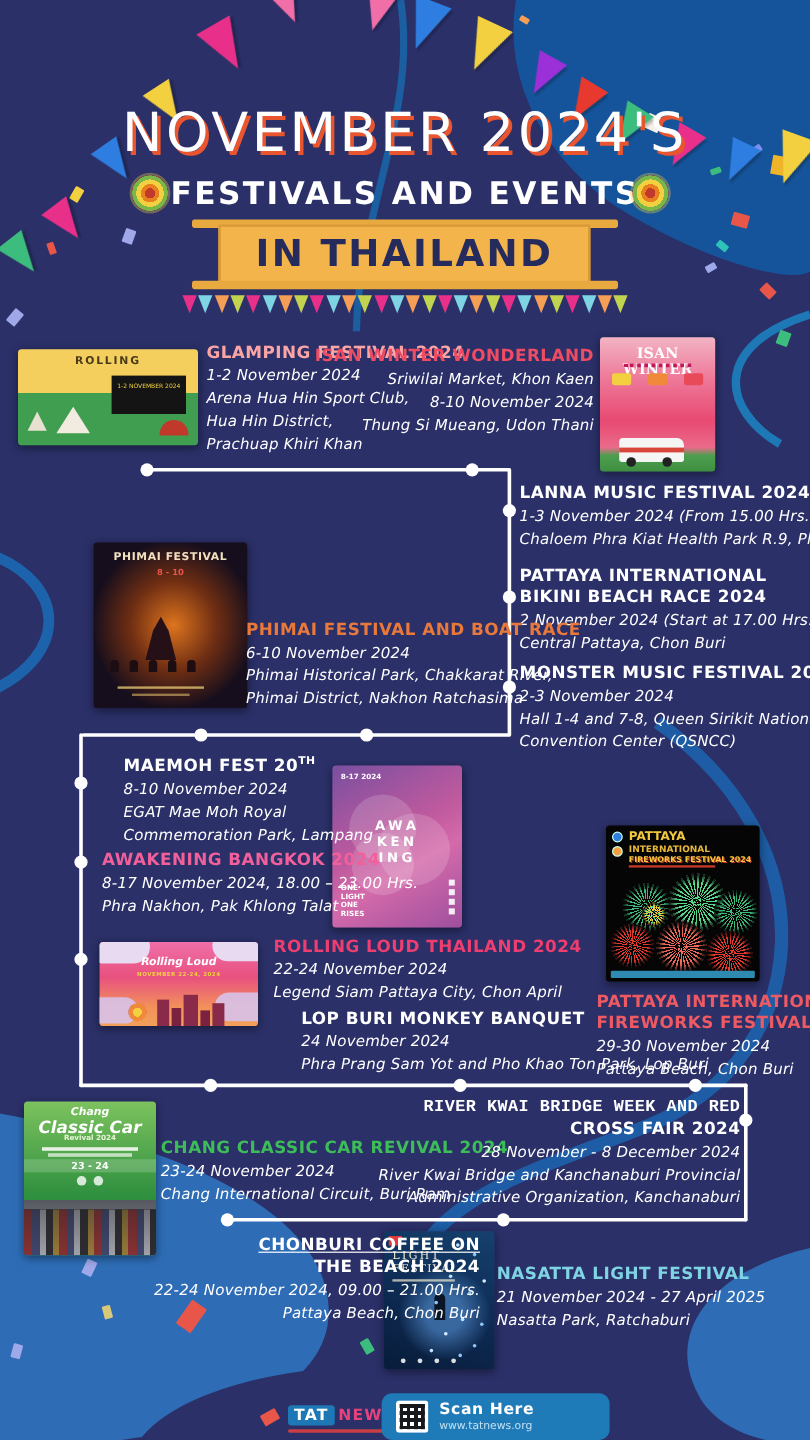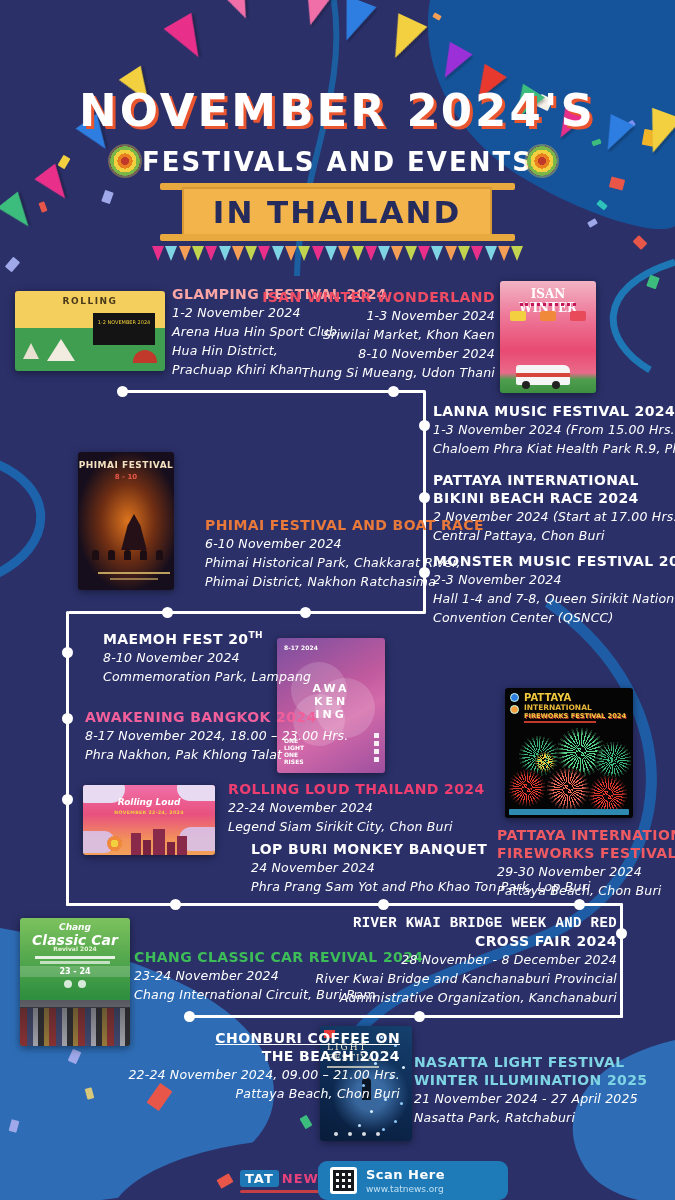--- a/index.html
+++ b/index.html
@@ -1,21 +1,21 @@
 <!DOCTYPE html>
 <html><head>
 <meta charset="utf-8">
 <style>
   html,body{margin:0;padding:0;background:#10142e;}
   .stage{position:relative;width:675px;height:1200px;overflow:hidden;background:#2b3069;
          font-family:"DejaVu Sans",sans-serif;}
   .bg{position:absolute;left:0;top:0;z-index:0;}
   
   .main-title{position:absolute;top:84px;left:0;width:100%;text-align:center;z-index:5;
-    color:#fff;font-weight:bold;font-size:45px;letter-spacing:3px;
+    color:#fff;font-weight:normal;font-size:45px;letter-spacing:3px;
     text-shadow:3px 3px 0 #e8552e;}
   .sub-title{position:absolute;top:147px;left:0;width:100%;text-align:center;z-index:5;
     color:#fff;font-weight:bold;font-size:26px;letter-spacing:2px;}
   .flower{position:absolute;width:30px;height:30px;border-radius:50%;z-index:6;
     background:radial-gradient(circle,#c0392b 0 20%,#e8801f 20% 36%,#f2d03f 36% 54%,#7ab648 54% 70%,#c0392b 70% 84%,#e8308a 84% 100%);
     box-shadow:0 0 0 2px rgba(242,208,63,.35);}
   .ribbon{position:absolute;left:160px;top:183px;width:355px;height:58px;z-index:5;}
   .ribbon .bar{position:absolute;left:0;width:355px;height:7px;background:#e8a93e;border-radius:2px;}
   .ribbon .body{position:absolute;left:22px;top:4px;width:310px;height:50px;background:#f4b44c;
     border:2px solid #d89a35;box-sizing:border-box;display:flex;align-items:center;justify-content:center;
@@ -190,21 +190,21 @@
     <div style="position:absolute;top:30px;left:10px;width:16px;height:10px;background:#f2d03f;border-radius:2px"></div>
     <div style="position:absolute;top:30px;left:40px;width:16px;height:10px;background:#f08a3a;border-radius:2px"></div>
     <div style="position:absolute;top:30px;left:70px;width:16px;height:10px;background:#e84a5a;border-radius:2px"></div>
     <div style="position:absolute;bottom:8px;left:16px;width:54px;height:20px;background:#f5f5f5;border-radius:3px 6px 2px 2px">
       <div style="position:absolute;top:8px;left:0;width:100%;height:4px;background:#d8453a"></div>
       <div style="position:absolute;bottom:-4px;left:6px;width:8px;height:8px;background:#222;border-radius:50%"></div>
       <div style="position:absolute;bottom:-4px;left:36px;width:8px;height:8px;background:#222;border-radius:50%"></div>
     </div>
   </div>
 
-  <div class="pst" style="left:78px;top:452px;width:96px;height:138px;background:#160e1c">
+  <div class="pst" style="left:78px;top:452px;width:128px;height:138px;background:#160e1c">
     <div style="position:absolute;inset:0;background:radial-gradient(ellipse at 52% 50%, rgba(232,122,30,.95) 0%, rgba(150,60,15,.7) 38%, rgba(40,18,30,0) 72%)"></div>
     <div class="t" style="top:8px;color:#f2e0c0;font-weight:bold;font-size:9px;letter-spacing:.5px">PHIMAI FESTIVAL</div>
     <div class="t" style="top:21px;color:#e8564a;font-weight:bold;font-size:7px">8 - 10</div>
     <div style="position:absolute;bottom:40px;left:36px;width:40px;height:36px;background:#241016;clip-path:polygon(50% 0,66% 32%,82% 100%,18% 100%,34% 32%)"></div>
     <div style="position:absolute;bottom:30px;left:14px;width:84px;height:10px;display:flex;gap:9px">
       <div style="width:7px;height:10px;background:#1c0d12;border-radius:3px 3px 0 0"></div>
       <div style="width:7px;height:10px;background:#1c0d12;border-radius:3px 3px 0 0"></div>
       <div style="width:7px;height:10px;background:#1c0d12;border-radius:3px 3px 0 0"></div>
       <div style="width:7px;height:10px;background:#1c0d12;border-radius:3px 3px 0 0"></div>
       <div style="width:7px;height:10px;background:#1c0d12;border-radius:3px 3px 0 0"></div>
@@ -303,21 +303,20 @@
   <div class="ev" style="left:172px;top:285px">
     <div class="tt" style="color: #fca5a5;">GLAMPING FESTIVAL 2024</div>
     <div class="ln">1-2 November 2024</div>
     <div class="ln">Arena Hua Hin Sport Club,</div>
     <div class="ln">Hua Hin District,</div>
     <div class="ln">Prachuap Khiri Khan</div>
   </div>
 
   <div class="ev right" style="right:180px;top:288px">
     <div class="tt" style="color: rgb(239, 75, 99);">ISAN WINTER WONDERLAND</div>
-    <div class="ln">1-3 November 2024</div>
     <div class="ln">Sriwilai Market, Khon Kaen</div>
     <div class="ln">8-10 November 2024</div>
     <div class="ln">Thung Si Mueang, Udon Thani</div>
   </div>
 
   <div class="ev" style="left:433px;top:402px">
     <div class="tt" style="color: rgb(255, 255, 255);">LANNA MUSIC FESTIVAL 2024</div>
     <div class="ln">1-3 November 2024 (From 15.00 Hrs. onwards)</div>
     <div class="ln">Chaloem Phra Kiat Health Park R.9, Phrae</div>
   </div>
@@ -339,33 +338,34 @@
   <div class="ev" style="left:205px;top:516px">
     <div class="tt" style="color: rgb(232, 121, 58);">PHIMAI FESTIVAL AND BOAT RACE</div>
     <div class="ln">6-10 November 2024</div>
     <div class="ln">Phimai Historical Park, Chakkarat River,</div>
     <div class="ln">Phimai District, Nakhon Ratchasima</div>
   </div>
 
   <div class="ev" style="left:103px;top:626px">
     <div class="tt" style="color: rgb(255, 255, 255);"><span>MAEMOH FEST 20</span><sup>TH</sup></div>
     <div class="ln">8-10 November 2024</div>
+    <div class="ln">EGAT Mae Moh Royal</div>
     <div class="ln">Commemoration Park, Lampang</div>
   </div>
 
   <div class="ev" style="left:85px;top:708px">
     <div class="tt" style="color: rgb(242, 96, 156);">AWAKENING BANGKOK 2024</div>
     <div class="ln">8-17 November 2024, 18.00 – 23.00 Hrs.</div>
     <div class="ln">Phra Nakhon, Pak Khlong Talat</div>
   </div>
 
   <div class="ev" style="left:228px;top:780px">
     <div class="tt" style="color: rgb(238, 61, 111);">ROLLING LOUD THAILAND 2024</div>
     <div class="ln">22-24 November 2024</div>
-    <div class="ln">Legend Siam Sirikit City, Chon Buri</div>
+    <div class="ln">Legend Siam Pattaya City, Chon April</div>
   </div>
 
   <div class="ev" style="left:251px;top:840px">
     <div class="tt" style="color: rgb(255, 255, 255);">LOP BURI MONKEY BANQUET</div>
     <div class="ln">24 November 2024</div>
     <div class="ln">Phra Prang Sam Yot and Pho Khao Ton Park, Lop Buri</div>
   </div>
 
   <div class="ev" style="left:497px;top:826px">
     <div class="tt" style="color: rgb(239, 90, 98);">PATTAYA INTERNATIONAL</div>
@@ -390,21 +390,20 @@
 
   <div class="ev right" style="right:275px;top:1029px">
     <div class="tt" style="color: rgb(255, 255, 255); text-decoration: underline;">CHONBURI COFFEE ON</div>
     <div class="tt" style="color: rgb(255, 255, 255);">THE BEACH 2024</div>
     <div class="ln">22-24 November 2024, 09.00 – 21.00 Hrs.</div>
     <div class="ln">Pattaya Beach, Chon Buri</div>
   </div>
 
   <div class="ev" style="left:414px;top:1027px">
     <div class="tt" style="color: rgb(127, 212, 228); margin-top: 26px;">NASATTA LIGHT FESTIVAL</div>
-    <div class="tt" style="color: rgb(127, 212, 228);">WINTER ILLUMINATION 2025</div>
     <div class="ln">21 November 2024 - 27 April 2025</div>
     <div class="ln">Nasatta Park, Ratchaburi</div>
   </div>
 
   <div class="tat-logo">
     <span class="tat-box">TAT</span><span class="news-txt">NEWS</span>
     <div class="tat-tagline"></div>
   </div>
   <div class="scan-box">
     <div class="qr"></div>

